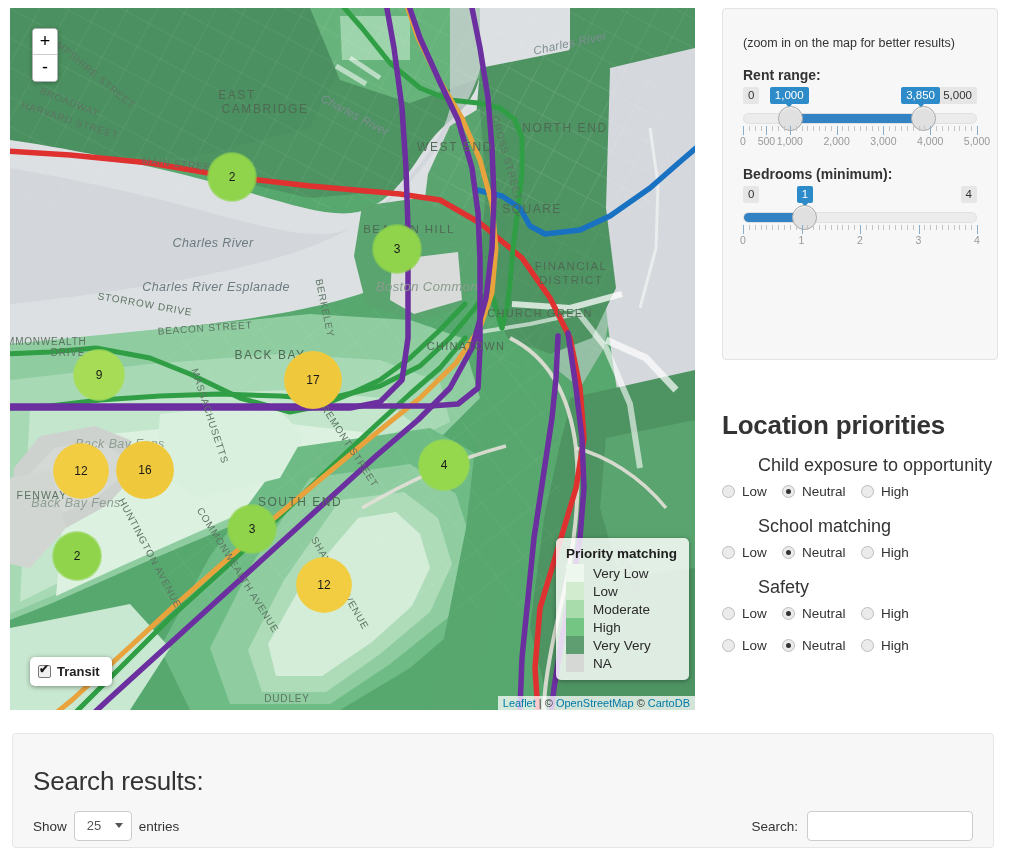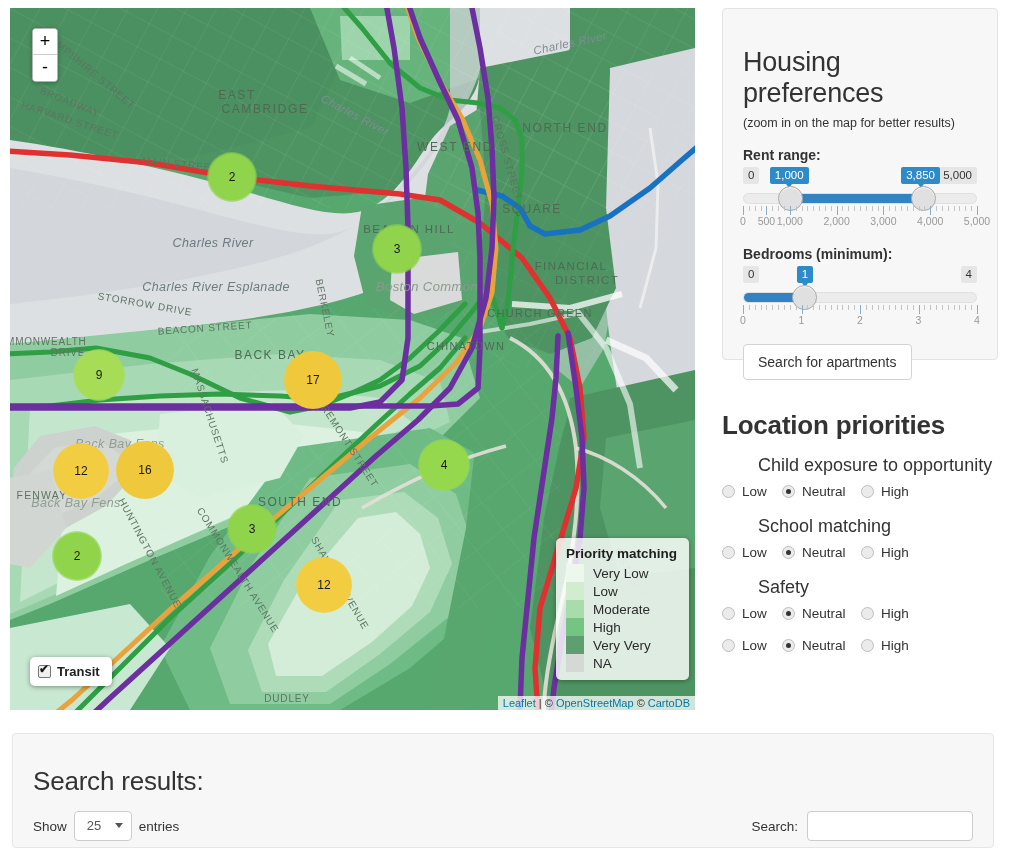--- a/index.html
+++ b/index.html
@@ -268,21 +268,21 @@
     </div>
 
     <div id="place-labels" style="position:absolute;inset:0;pointer-events:none;z-index:10;">
         <div style="position: absolute; white-space: nowrap; transform: translate(-50%, -50%) rotate(0deg); left: 227px; top: 87px; font-size: 12px; color: rgb(79, 106, 84); letter-spacing: 1.6px;">EAST</div>
         <div style="position: absolute; white-space: nowrap; transform: translate(-50%, -50%) rotate(0deg); left: 255px; top: 101px; font-size: 12px; color: rgb(79, 106, 84); letter-spacing: 1.6px;">CAMBRIDGE</div>
         <div style="position: absolute; white-space: nowrap; transform: translate(-50%, -50%) rotate(0deg); left: 445px; top: 139px; font-size: 12px; color: rgb(79, 106, 84); letter-spacing: 1.6px;">WEST END</div>
         <div style="position: absolute; white-space: nowrap; transform: translate(-50%, -50%) rotate(0deg); left: 555px; top: 120px; font-size: 12px; color: rgb(79, 106, 84); letter-spacing: 1.6px;">NORTH END</div>
         <div style="position: absolute; white-space: nowrap; transform: translate(-50%, -50%) rotate(0deg); left: 399px; top: 221px; font-size: 11.5px; color: rgb(79, 106, 84); letter-spacing: 1.4px;">BEACON HILL</div>
         <div style="position: absolute; white-space: nowrap; transform: translate(-50%, -50%) rotate(0deg); left: 522px; top: 201px; font-size: 12px; color: rgb(79, 106, 84); letter-spacing: 1.5px;">SQUARE</div>
         <div style="position: absolute; white-space: nowrap; transform: translate(-50%, -50%) rotate(0deg); left: 561px; top: 258px; font-size: 11.5px; color: rgb(79, 106, 84); letter-spacing: 1.4px;">FINANCIAL</div>
-        <div style="position: absolute; white-space: nowrap; transform: translate(-50%, -50%) rotate(0deg); left: 561px; top: 272px; font-size: 11.5px; color: rgb(79, 106, 84); letter-spacing: 1.4px; margin-left: 16px;">DISTRICT</div>
+        <div style="position: absolute; white-space: nowrap; transform: translate(-50%, -50%) rotate(0deg); left: 561px; top: 272px; font-size: 11.5px; color: rgb(79, 106, 84); letter-spacing: 1.4px;">DISTRICT</div>
         <div style="position: absolute; white-space: nowrap; transform: translate(-50%, -50%) rotate(0deg); left: 530px; top: 305px; font-size: 11px; color: rgb(79, 106, 84); letter-spacing: 1.3px;">CHURCH GREEN</div>
         <div style="position: absolute; white-space: nowrap; transform: translate(-50%, -50%) rotate(0deg); left: 456px; top: 338px; font-size: 11px; color: rgb(79, 106, 84); letter-spacing: 1.3px; text-align: center;">CHINATOWN</div>
         <div style="position: absolute; white-space: nowrap; transform: translate(-50%, -50%) rotate(0deg); left: 260px; top: 347px; font-size: 12px; color: rgb(79, 106, 84); letter-spacing: 1.5px;">BACK BAY</div>
         <div style="position: absolute; white-space: nowrap; transform: translate(-50%, -50%) rotate(0deg); left: 290px; top: 494px; font-size: 12px; color: rgb(79, 106, 84); letter-spacing: 1.5px;">SOUTH END</div>
         <div style="position: absolute; white-space: nowrap; transform: translate(-50%, -50%) rotate(0deg); left: 203px; top: 235px; font-size: 12.5px; color: rgb(107, 123, 128); letter-spacing: 0.4px; font-style: italic;">Charles River</div>
         <div style="position: absolute; white-space: nowrap; transform: translate(-50%, -50%) rotate(0deg); left: 206px; top: 279px; font-size: 12.5px; color: rgb(107, 123, 128); letter-spacing: 0.4px; font-style: italic;">Charles River Esplanade</div>
         <div style="position: absolute; white-space: nowrap; transform: translate(-50%, -50%) rotate(0deg); left: 417px; top: 278px; font-size: 13px; color: rgb(138, 155, 142); letter-spacing: 0.4px; font-style: italic;">Boston Common</div>
         <div style="position: absolute; white-space: nowrap; transform: translate(-50%, -50%) rotate(0deg); left: 110px; top: 436px; font-size: 12.5px; color: rgb(143, 158, 147); letter-spacing: 0.4px; font-style: italic;">Back Bay Fens</div>
         <div style="position: absolute; white-space: nowrap; transform: translate(-50%, -50%) rotate(0deg); left: 66px; top: 495px; font-size: 12.5px; color: rgb(143, 158, 147); letter-spacing: 0.4px; font-style: italic;">Back Bay Fens</div>
         <div style="position: absolute; white-space: nowrap; transform: translate(-50%, -50%) rotate(-12deg); left: 560px; top: 35px; font-size: 11.5px; color: rgb(125, 141, 146); letter-spacing: 0.4px; font-style: italic;">Charles River</div>
@@ -360,21 +360,20 @@
         </div>
     </div>
 
     <div class="attrib">
       <a>Leaflet</a><span> | © </span><a>OpenStreetMap</a><span> © </span><a>CartoDB</a>
     </div>
   </div>
 
   <div class="panel-housing">
     <div class="panel-inner">
-      <div class="h-title">Housing preferences</div>
       <div class="h-sub">(zoom in on the map for better results)</div>
 
       <div class="field-label">Rent range:</div>
       <div class="slider-box" id="rent-slider">
         <span class="sl-pip edge" style="left:0;">0</span>
         <span class="sl-pip edge" style="right:0;">5,000</span>
         <span class="sl-pip val" id="rent-low-pip" style="left: calc(20% - 20px);">1,000</span>
         <span class="sl-pip val" id="rent-high-pip" style="left: calc(77% - 22px);">3,850</span>
         <div class="sl-track">
           <div class="sl-fill" id="rent-fill" style="left: 20%; width: 57%;"></div>
@@ -501,21 +500,20 @@
           </div>
         <div class="sl-tlabels" id="bed-tlabels">
             <span class="sl-tlabel" style="left: 0%;">0</span>
             <span class="sl-tlabel" style="left: 25%;">1</span>
             <span class="sl-tlabel" style="left: 50%;">2</span>
             <span class="sl-tlabel" style="left: 75%;">3</span>
             <span class="sl-tlabel" style="left: 100%;">4</span>
           </div>
       </div>
 
-      <button class="btn-search">Search for apartments</button>
     </div>
   </div>
 
   <div class="panel-priorities">
     <div class="p-title">Location priorities</div>
     <div id="priority-groups">
         <div class="p-group">
           <div class="p-glabel">Child exposure to opportunity</div>
           <div class="p-radios" style="position: relative; height: 18px;">
             <label class="p-opt" style="position: absolute; left: 0px; top: 0px;">

